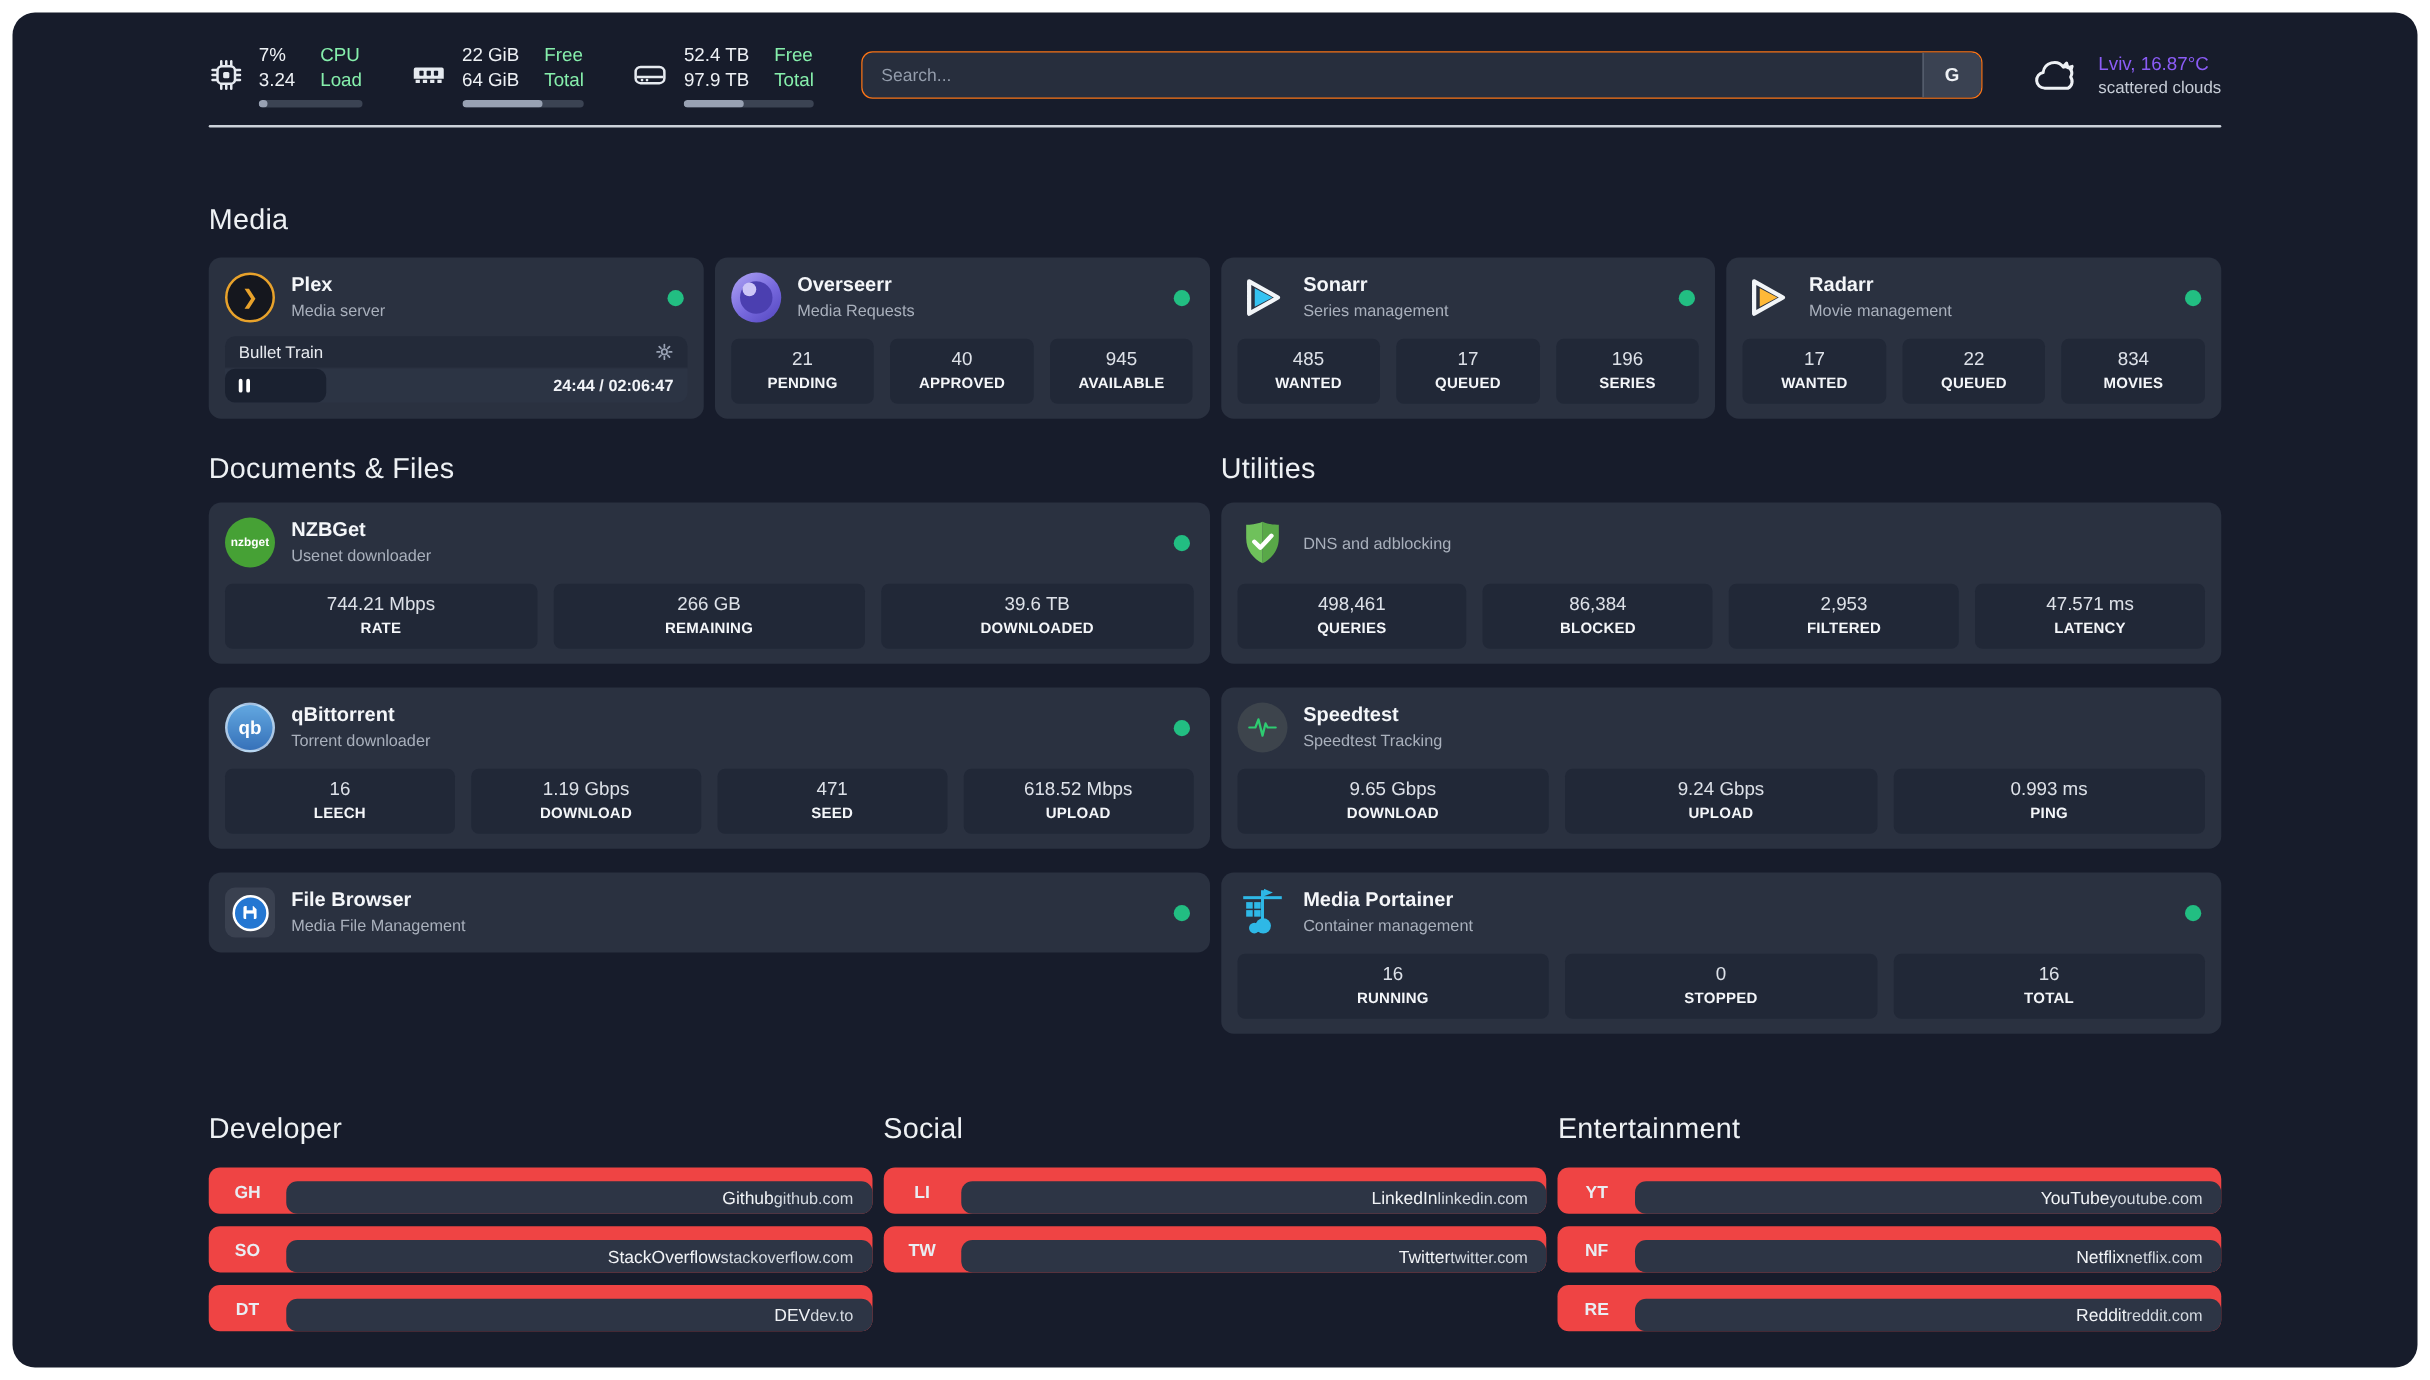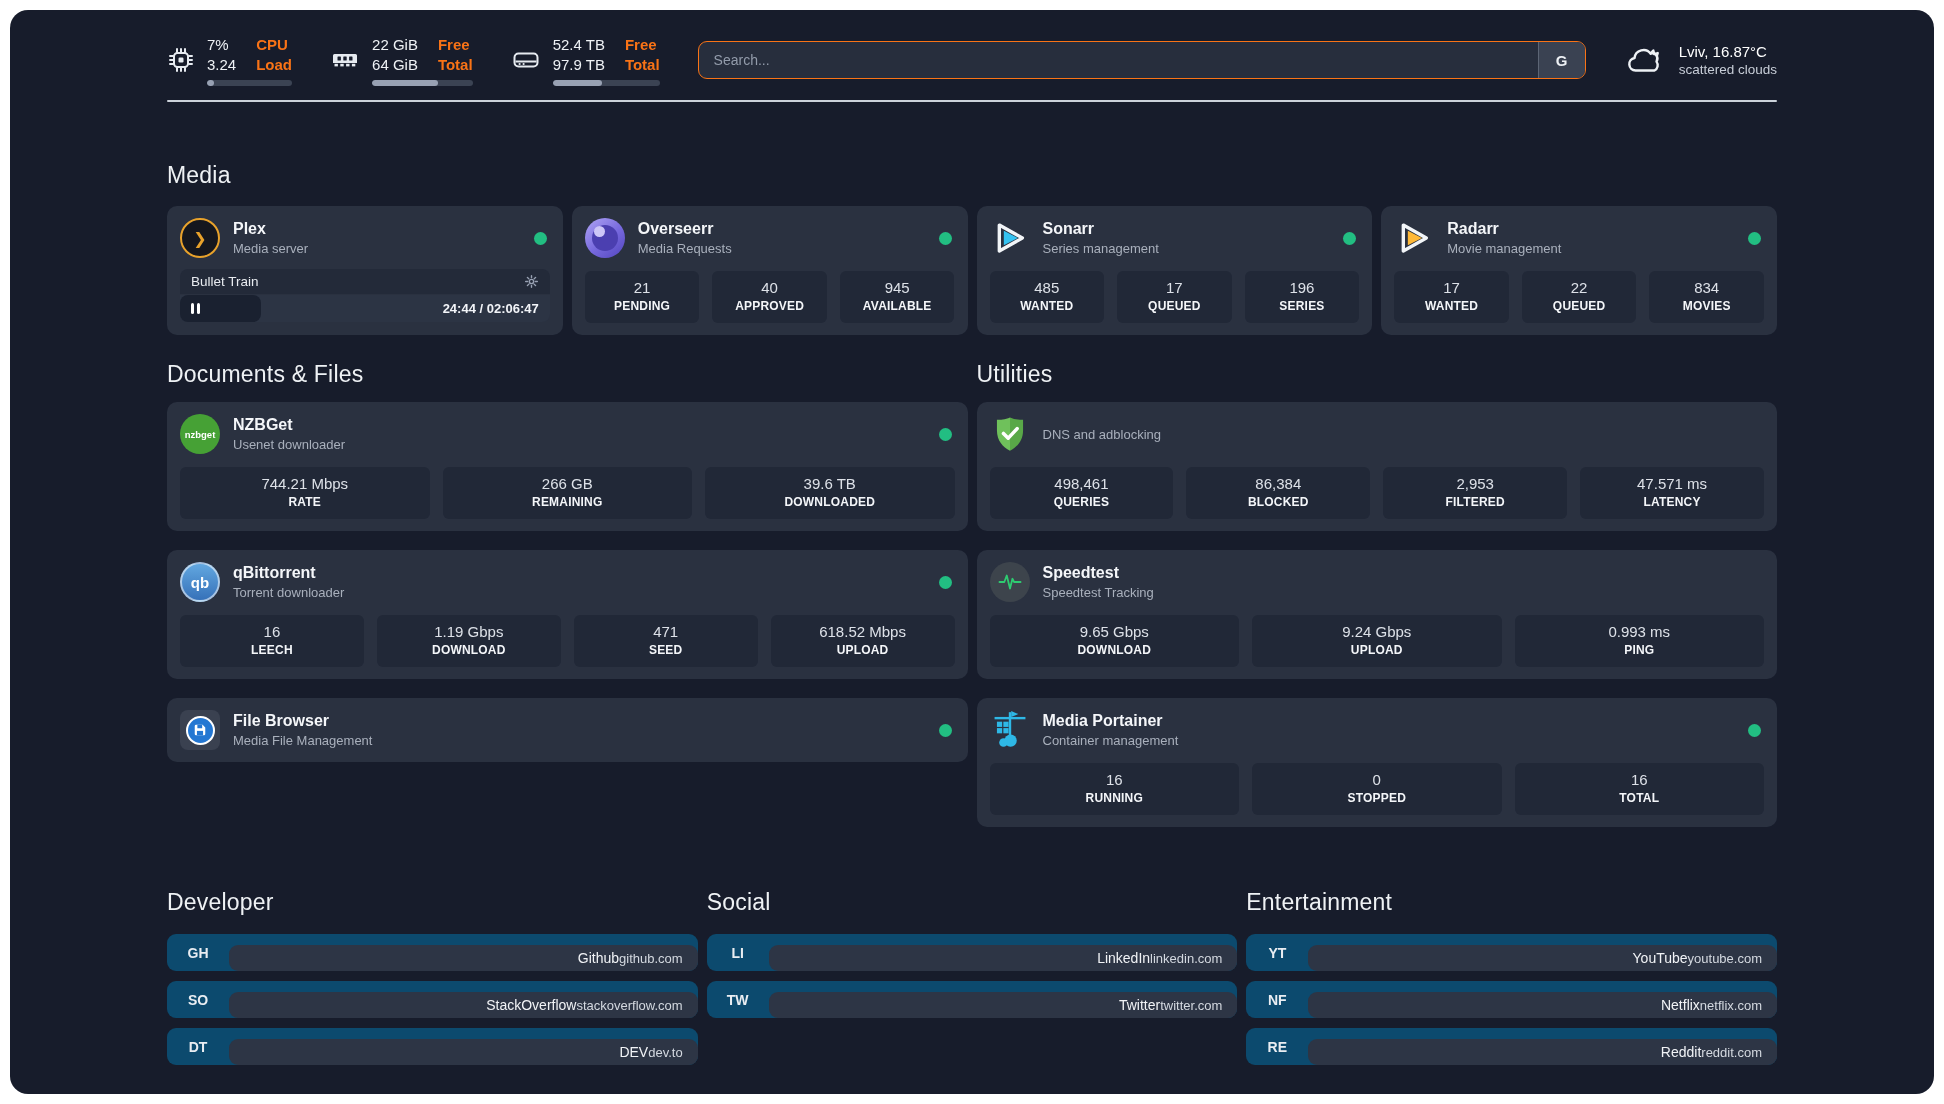--- a/index.html
+++ b/index.html
@@ -8,32 +8,32 @@
     background:#171c2b;box-sizing:border-box;padding:0 157px;overflow:hidden;}
 
   
   .topbar{display:flex;align-items:center;margin-top:27px;height:46px;}
   .sysgroup{display:flex;align-items:center;gap:38px;}
   .sys{display:flex;align-items:center;gap:12px;}
   .sys-icon{flex:0 0 auto;}
   .sys-body{display:flex;flex-direction:column;}
   .sys-cols{display:flex;gap:20px;}
   .sys-col{display:flex;flex-direction:column;font-size:15px;line-height:20px;color:#eef1f5;font-weight:500;}
-  .sys-col.labels{color:#f97316;font-weight:700;}
+  .sys-col.labels{color:#86efac;font-weight:400;}
   .sys-track{margin-top:5px;height:6px;border-radius:3px;background:#3b4353;overflow:hidden;}
   .sys-fill{height:100%;border-radius:3px;background:#98a1b3;}
   .search-wrap{flex:1;margin:0 38px;height:38px;border:1px solid #f97316;border-radius:9px;
     background:#272e3d;display:flex;align-items:stretch;overflow:hidden;box-sizing:border-box;}
   .search-input{flex:1;background:transparent;border:none;outline:none;color:#dfe3ea;
     padding:0 15px;font-size:14px;font-family:inherit;}
   .search-input::placeholder{color:#939cab;}
   .search-btn{width:46px;background:#3a4252;border-left:1px solid #5c6575;display:flex;
     align-items:center;justify-content:center;color:#eef1f5;font-size:15px;font-weight:600;cursor:pointer;}
   .weather{display:flex;align-items:center;gap:13px;}
-  .w-loc{font-size:15px;color:#ffffff;font-weight:500;line-height:19px;}
+  .w-loc{font-size:15px;color:#8b5cf6;font-weight:500;line-height:19px;}
   .w-cond{font-size:13.5px;color:#c7cdd7;line-height:18px;}
   .divider{height:2px;background:#ccd2da;border-radius:1px;margin-top:17px;}
 
   
   .sec-title{font-size:23px;font-weight:500;color:#eef1f4;letter-spacing:.2px;}
   .media-title{margin:60px 0 17px 0;}
   .media-grid{display:grid;grid-template-columns:repeat(4,1fr);gap:9px;}
   .card{background:#2a3140;border-radius:10px;padding:12px 13px;box-sizing:border-box;cursor:pointer;}
   .card-head{display:flex;align-items:center;gap:13px;}
   .app-meta{flex:1;min-width:0;}
@@ -72,21 +72,21 @@
   .icon-circle-qb{border-radius:50%;background:linear-gradient(180deg,#62a7e0,#3671b9);
     border:2px solid rgba(255,255,255,.55);box-sizing:border-box;color:#fff;font-size:15px;font-weight:700;align-items:center;}
   .icon-fb-tile{border-radius:8px;background:#3a4150;}
   .icon-fb-circle{width:29px;height:29px;border-radius:50%;background:#2477d2;border:2.5px solid #fff;
     box-sizing:border-box;display:flex;align-items:center;justify-content:center;}
   .icon-speedtest{border-radius:50%;background:#3d444c;}
 
   
   .bookmarks{display:grid;grid-template-columns:repeat(3,1fr);gap:9px;margin-top:62px;}
   .bm-title{margin:0 0 18px 0;}
-  .bm-row{display:flex;height:37px;border-radius:9px;background:#0c4a6e;margin-bottom:10px;cursor:pointer;}
+  .bm-row{display:flex;height:37px;border-radius:9px;background:#ef4444;margin-bottom:10px;cursor:pointer;}
   .bm-abbr{width:62px;display:flex;align-items:center;justify-content:center;
     font-size:14px;font-weight:700;color:#e9edf2;}
   .bm-pill{flex:1;background:#2d3545;border-radius:9px;display:flex;align-items:center;
     justify-content:flex-end;padding:0 15px;margin-top:11px;}
   .bm-name{font-size:14px;color:#f1f3f6;}
   .bm-url{font-size:13px;color:#d4d9e0;}
 </style>
 </head>
 <body>
 

